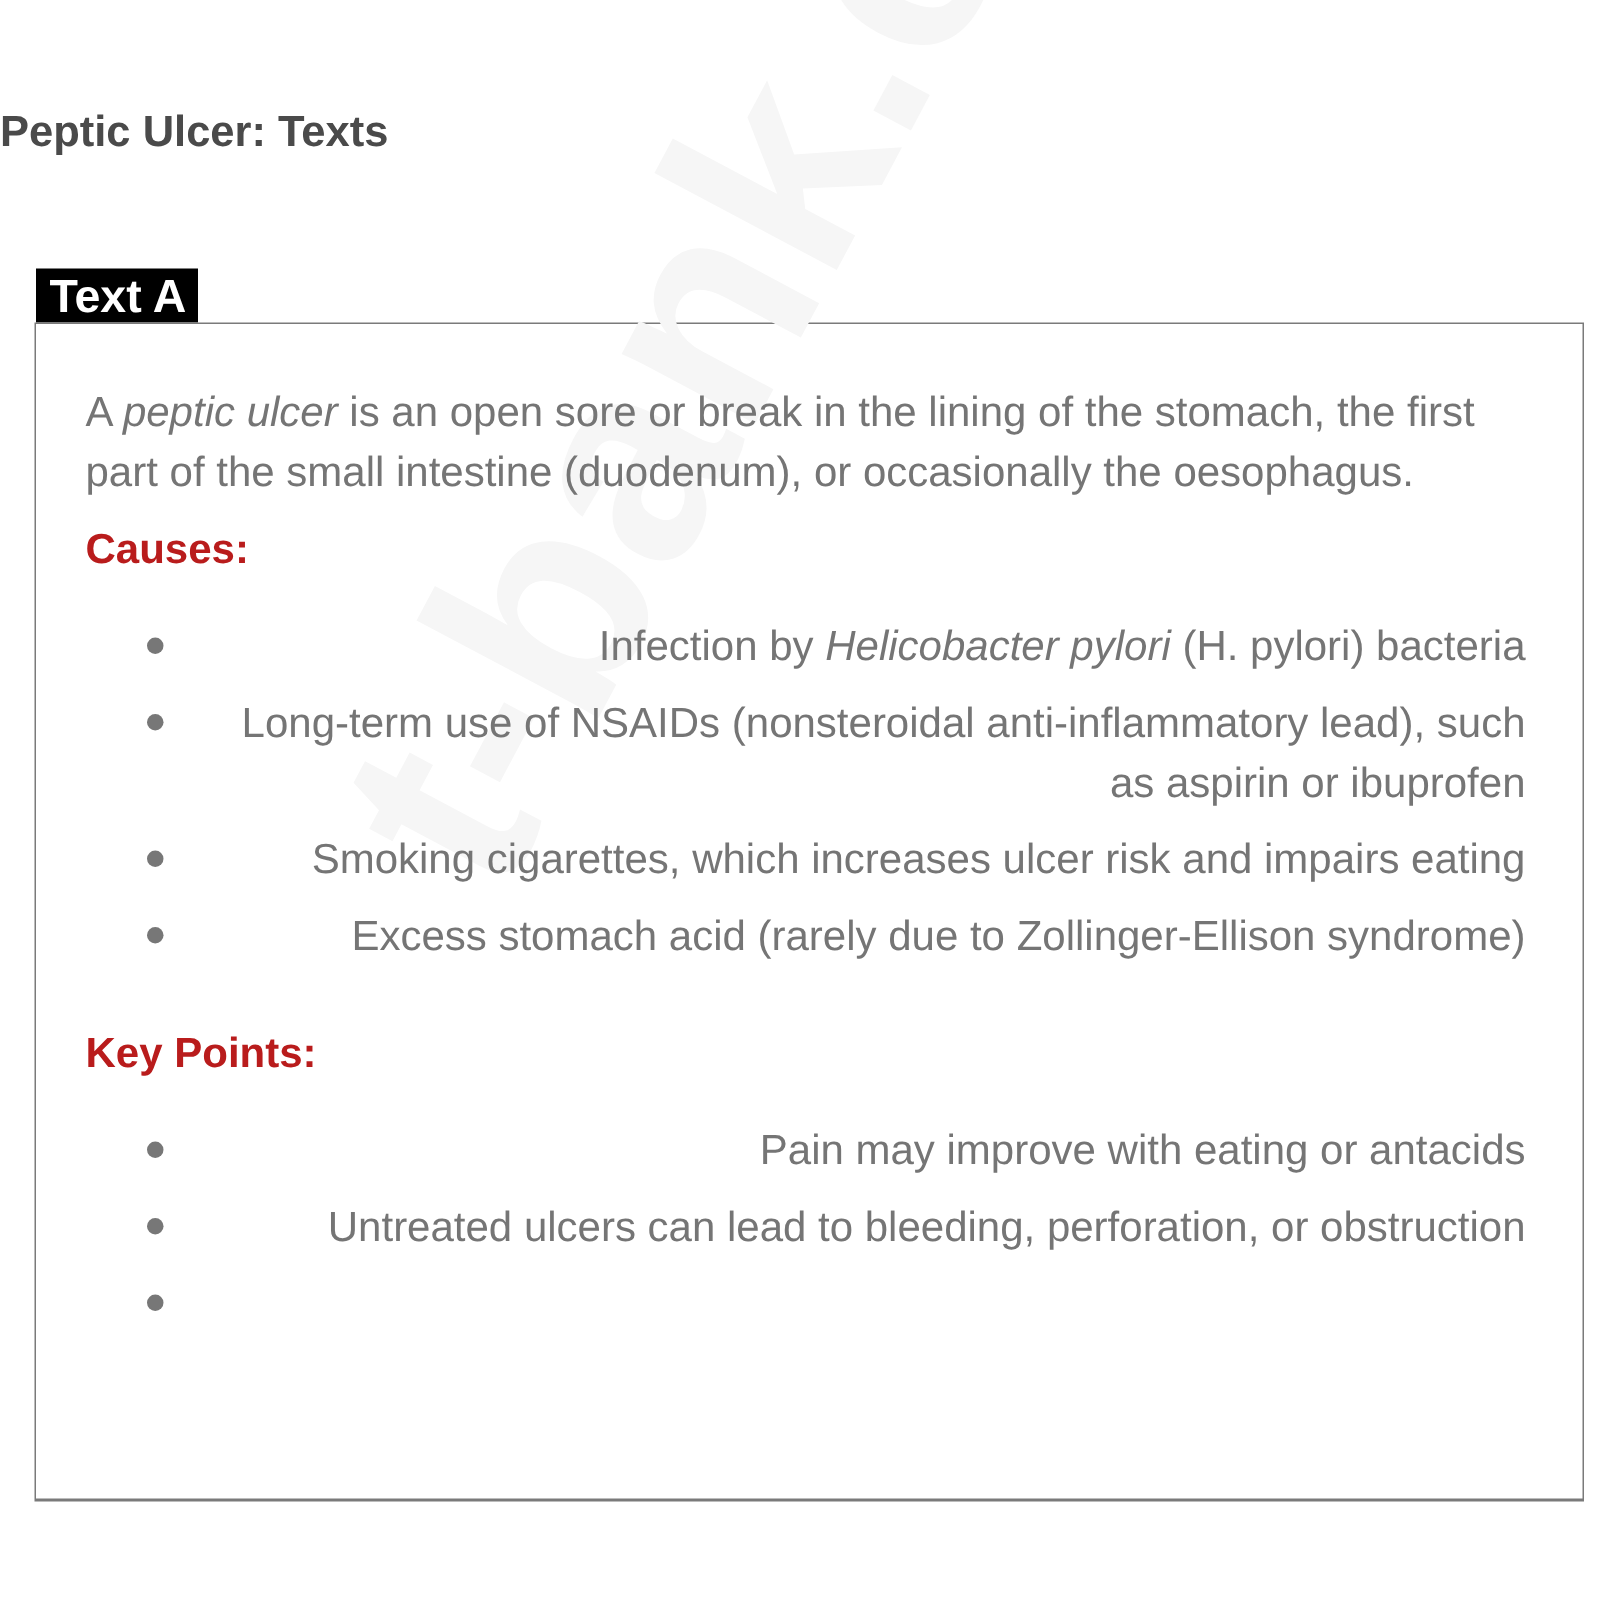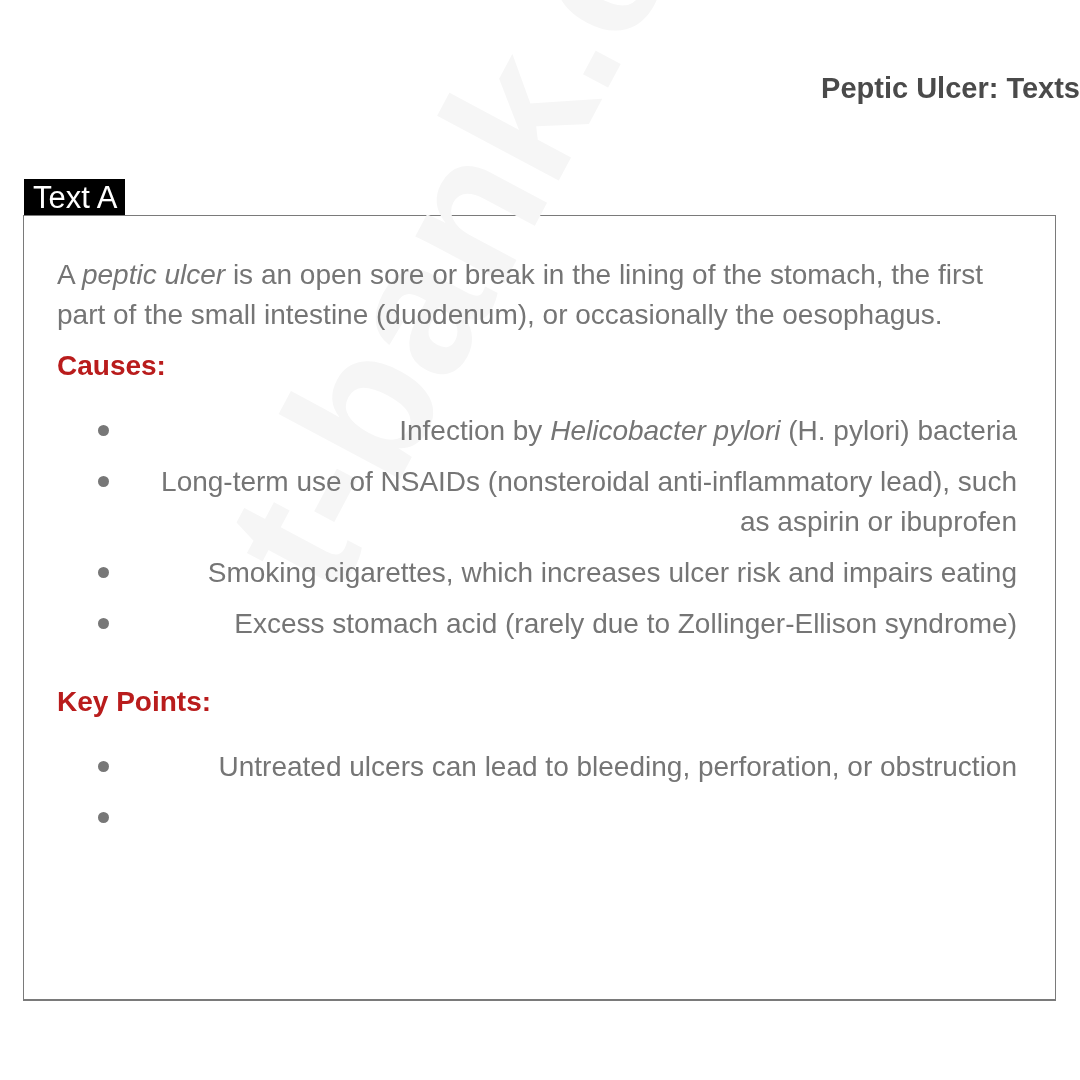--- a/index.html
+++ b/index.html
@@ -12,36 +12,36 @@
       height: 1080px;
       position: relative;
       overflow: hidden;
       font-family: "Liberation Sans", sans-serif;
     }
     .page-title {
       position: absolute;
       top: 70px;
       left: 0;
       width: 1080px;
-      text-align: right;
+      text-align: left;
       font-size: 29px;
       font-weight: bold;
       color: #4a4a4a;
       line-height: 36px;
     }
     .text-label {
       position: absolute;
       left: 24px;
       top: 179px;
       height: 36px;
       padding: 0 8px 0 9px;
       background: #000000;
       color: #ffffff;
       font-size: 31px;
-      font-weight: normal;
+      font-weight: bold;
       line-height: 37px;
       letter-spacing: 0px;
     }
     .text-box {
       position: absolute;
       left: 23px;
       top: 215px;
       width: 1033px;
       height: 786px;
       border: 1px solid #7a7a7a;
@@ -120,16 +120,17 @@
   <p class="section-heading causes-heading">Causes:</p>
   <ul class="bullets">
     <li><span class="bullet"></span><span>Infection by </span><em>Helicobacter pylori</em><span> (H. pylori) bacteria</span></li>
     <li><span class="bullet"></span><span>Long-term use of NSAIDs (nonsteroidal anti-inflammatory lead), such as aspirin or ibuprofen</span></li>
     <li><span class="bullet"></span><span>Smoking cigarettes, which increases ulcer risk and impairs eating</span></li>
     <li><span class="bullet"></span><span>Excess stomach acid (rarely due to Zollinger-Ellison syndrome)</span></li>
   </ul>
 
   <p class="section-heading keypoints-heading">Key Points:</p>
   <ul class="bullets">
+    <li><span class="bullet"></span><span>Pain may improve with eating or antacids</span></li>
     <li><span class="bullet"></span><span>Untreated ulcers can lead to bleeding, perforation, or obstruction</span></li>
     <li><span class="bullet"></span></li>
   </ul>
 </div>
 
 </body></html>

